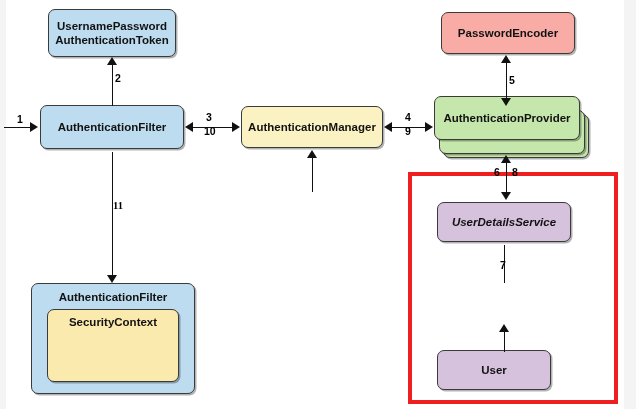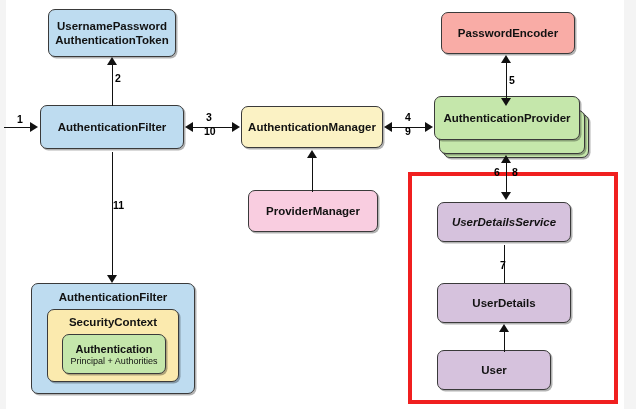--- a/index.html
+++ b/index.html
@@ -111,58 +111,48 @@
   </div>
 
   <div class="node blue" style="left:40px;top:105px;width:144px;height:44px;">
     <span>AuthenticationFilter</span>
   </div>
 
   <div class="node yellow" style="left:241px;top:106px;width:142px;height:42px;">
     <span>AuthenticationManager</span>
   </div>
 
-  <div class="node pinkrose" style="left:248px;top:190px;width:130px;height:42px;">
-    <span>ProviderManager</span>
-  </div>
 
   <div class="node pink" style="left:441px;top:12px;width:134px;height:42px;">
     <span>PasswordEncoder</span>
   </div>
 
   <div class="stack-copy" style="left:443px;top:114px;width:146px;height:44px;"></div>
   <div class="stack-copy" style="left:439px;top:110px;width:146px;height:44px;"></div>
   <div class="node green" style="left:434px;top:96px;width:146px;height:44px;">
     <span>AuthenticationProvider</span>
   </div>
 
   <div class="node purple" style="left:437px;top:202px;width:134px;height:40px;font-style:italic;">
     <span>UserDetailsService</span>
   </div>
 
-  <div class="node purple" style="left:437px;top:283px;width:134px;height:40px;">
-    <span>UserDetails</span>
-  </div>
 
   <div class="node purple" style="left:437px;top:350px;width:114px;height:40px;">
     <span>User</span>
   </div>
 
   <div class="container-node blue" style="left:31px;top:283px;width:164px;height:111px;background:#bedcf0;">
     <div class="container-title" style="top:7px;">AuthenticationFilter</div>
   </div>
 
   <div class="container-node yellow" style="left:47px;top:309px;width:132px;height:73px;background:#fbeaae;">
     <div class="container-title" style="top:6px;">SecurityContext</div>
   </div>
 
-  <div class="container-node green" style="left:62px;top:334px;width:104px;height:40px;background:#c5e7ab;display:flex;flex-direction:column;align-items:center;justify-content:center;">
-    <div style="font-weight:bold;font-size:11px;color:#111;">Authentication</div>
-    <div style="font-weight:normal;font-size:9px;color:#111;margin-top:1px;">Principal + Authorities</div>
-  </div>
 
   <div class="line-h" style="left:4px;top:127px;width:28px;"></div>
   <div class="arrow arrow-right" style="left:30px;top:122px;"></div>
   <div class="edge-label" style="left:17px;top:114px;">1</div>
 
   <div class="line-v" style="left:112px;top:62px;height:44px;"></div>
   <div class="arrow arrow-up" style="left:107px;top:57px;"></div>
   <div class="edge-label" style="left:115px;top:73px;">2</div>
 
   <div class="line-h" style="left:192px;top:127px;width:41px;"></div>
@@ -192,15 +182,15 @@
   <div class="edge-label" style="left:512px;top:167px;">8</div>
 
   <div class="line-v" style="left:504px;top:245px;height:38px;"></div>
   <div class="edge-label" style="left:500px;top:260px;">7</div>
 
   <div class="line-v" style="left:504px;top:330px;height:22px;"></div>
   <div class="arrow arrow-up" style="left:499px;top:324px;"></div>
 
   <div class="line-v" style="left:112px;top:152px;height:126px;"></div>
   <div class="arrow arrow-down" style="left:107px;top:275px;"></div>
-  <div class="edge-label" style="left:113px;top:200px;">11</div>
+  <div class="edge-label" style="left:113px;top:200px;font-family:Liberation Serif, serif;">11</div>
 
 </div>
 
 </body></html>

